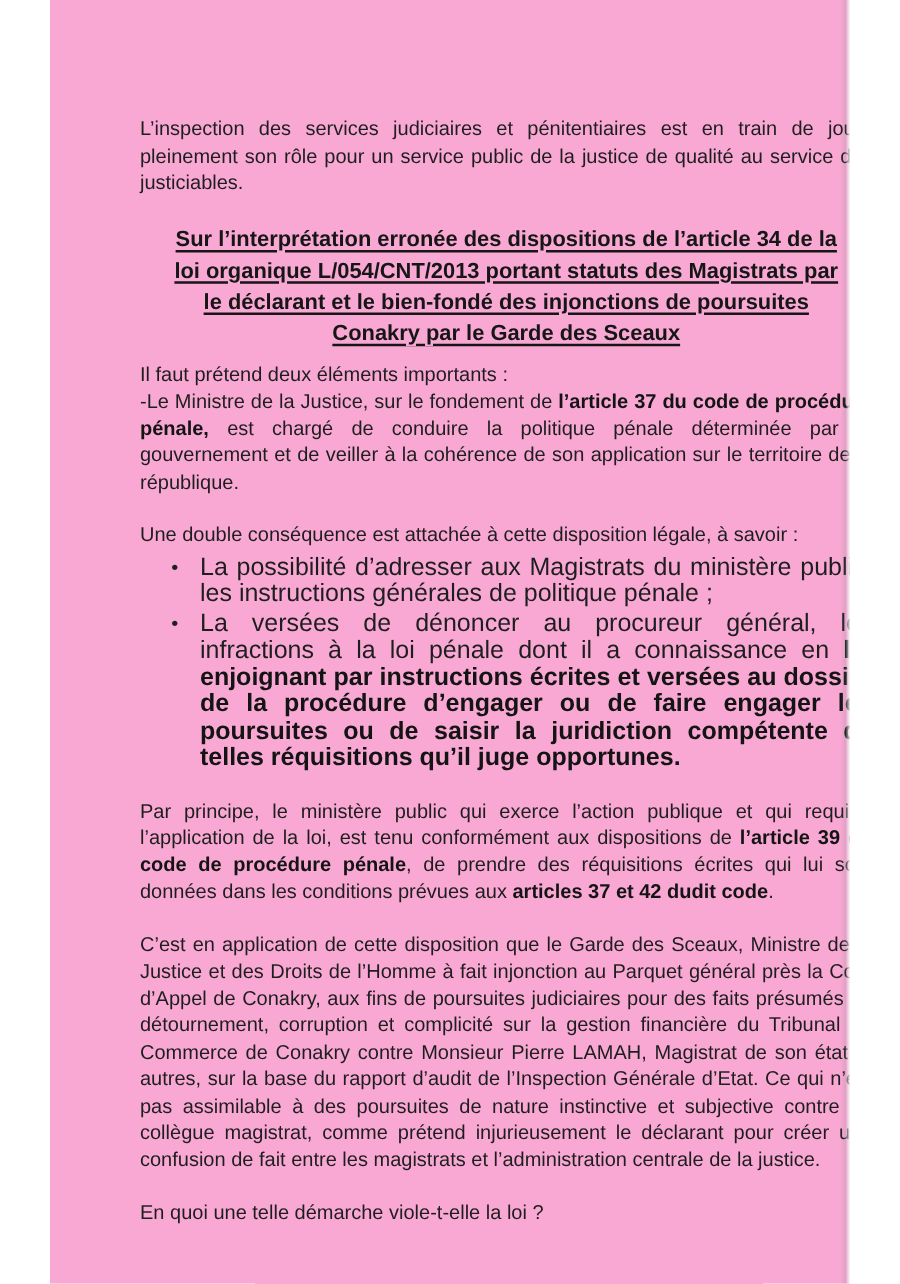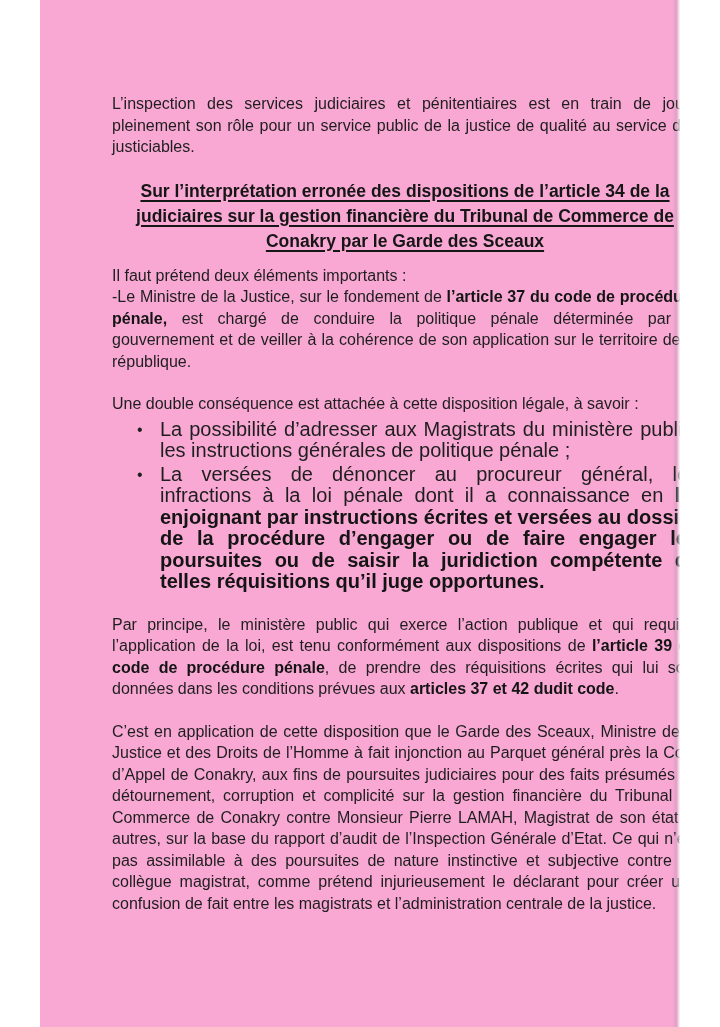--- a/index.html
+++ b/index.html
@@ -80,32 +80,34 @@
   .question { text-align: left; margin-bottom: 0; }
 </style>
 </head>
 <body>
 
 <div class="paper">
   <div class="doc" id="doc-body">
       <p class="para"><span>L’inspection des services judiciaires et pénitentiaires est en train de jouer pleinement son rôle pour un service public de la justice de qualité au service des justiciables.</span></p>
       <div class="heading">
         <div class="hl"><span>Sur l’interprétation erronée des dispositions de l’article 34 de la</span></div>
-        <div class="hl"><span>judiciaires sur la gestion financière du Tribunal de Commerce de</span></div>
+        <div class="hl"><span>loi organique L/054/CNT/2013 portant statuts des Magistrats par</span></div>
+        <div class="hl"><span>le déclarant et le bien-fondé des injonctions de poursuites</span></div>
         <div class="hl"><span>Conakry par le Garde des Sceaux</span></div>
       </div>
       <p class="para"><span>Il faut prétend deux éléments importants :</span><br><span>-Le Ministre de la Justice, sur le fondement de </span><b>l’article 37 du code de procédure pénale,</b><span> est chargé de conduire la politique pénale déterminée par le gouvernement et de veiller à la cohérence de son application sur le territoire de la république.</span></p>
       <p class="para"><span>Une double conséquence est attachée à cette disposition légale, à savoir :</span></p>
       <ul class="bullets">
         <li>
           <span class="marker">•</span>
           <span class="btext"><span>La possibilité d’adresser aux Magistrats du ministère public, les instructions générales de politique pénale ;</span></span>
         </li>
         <li>
           <span class="marker">•</span>
           <span class="btext"><span>La versées de dénoncer au procureur général, les infractions à la loi pénale dont il a connaissance en </span><b>lui enjoignant par instructions écrites et versées au dossier de la procédure d’engager ou de faire engager les poursuites ou de saisir la juridiction compétente de telles réquisitions qu’il juge opportunes.</b></span>
         </li>
       </ul>
       <p class="para"><span>Par principe, le ministère public qui exerce l’action publique et qui requiert l’application de la loi, est tenu conformément aux dispositions de </span><b>l’article 39 du code de procédure pénale</b><span>, de prendre des réquisitions écrites qui lui sont données dans les conditions prévues aux </span><b>articles 37 et 42 dudit code</b><span>.</span></p>
       <p class="para"><span>C’est en application de cette disposition que le Garde des Sceaux, Ministre de la Justice et des Droits de l’Homme à fait injonction au Parquet général près la Cour d’Appel de Conakry, aux fins de poursuites judiciaires pour des faits présumés de détournement, corruption et complicité sur la gestion financière du Tribunal de Commerce de Conakry contre Monsieur Pierre LAMAH, Magistrat de son état et autres, sur la base du rapport d’audit de l’Inspection Générale d’Etat. Ce qui n’est pas assimilable à des poursuites de nature instinctive et subjective contre un collègue magistrat, comme prétend injurieusement le déclarant pour créer une confusion de fait entre les magistrats et l’administration centrale de la justice.</span></p>
+      <p class="para question"><span>En quoi une telle démarche viole-t-elle la loi ?</span></p>
     </div>
   <div class="page-edge"></div>
 </div>
 
 </body></html>

